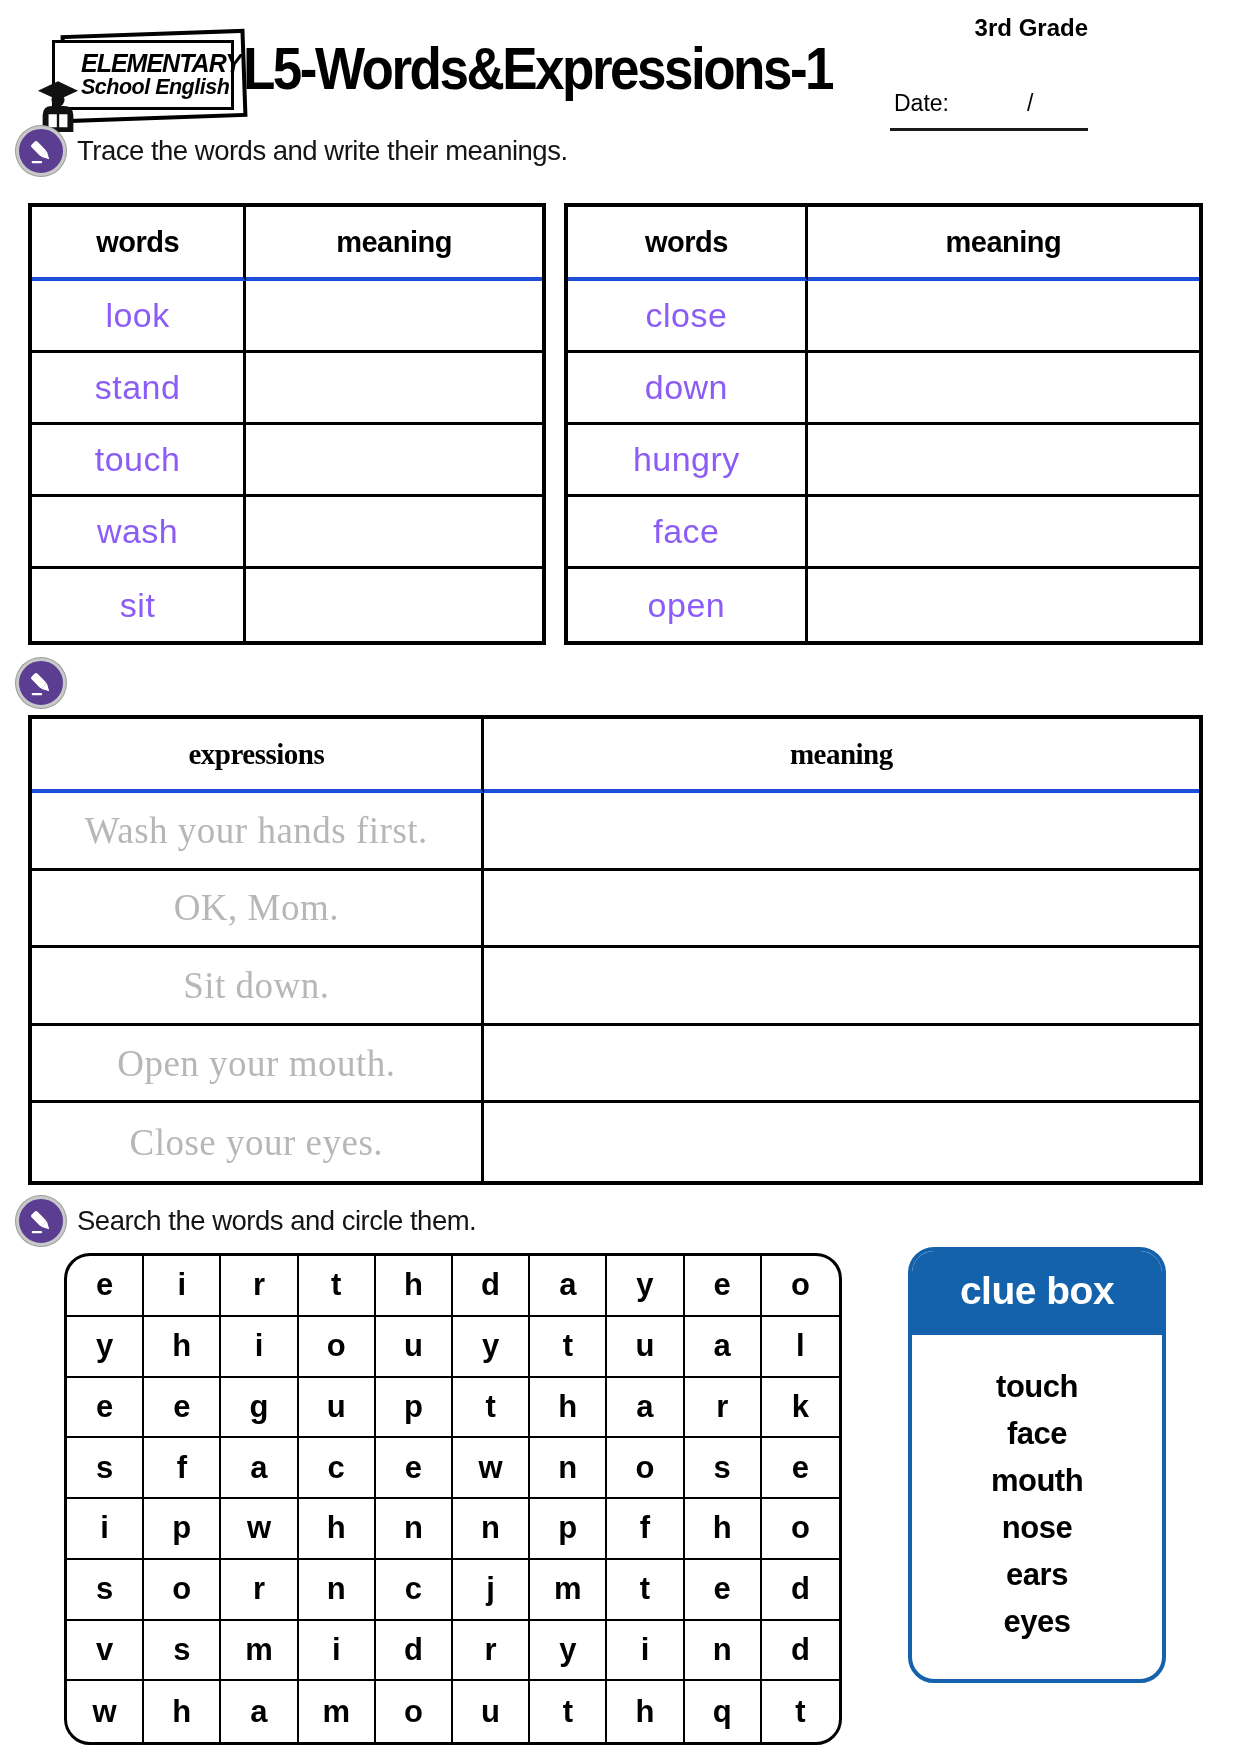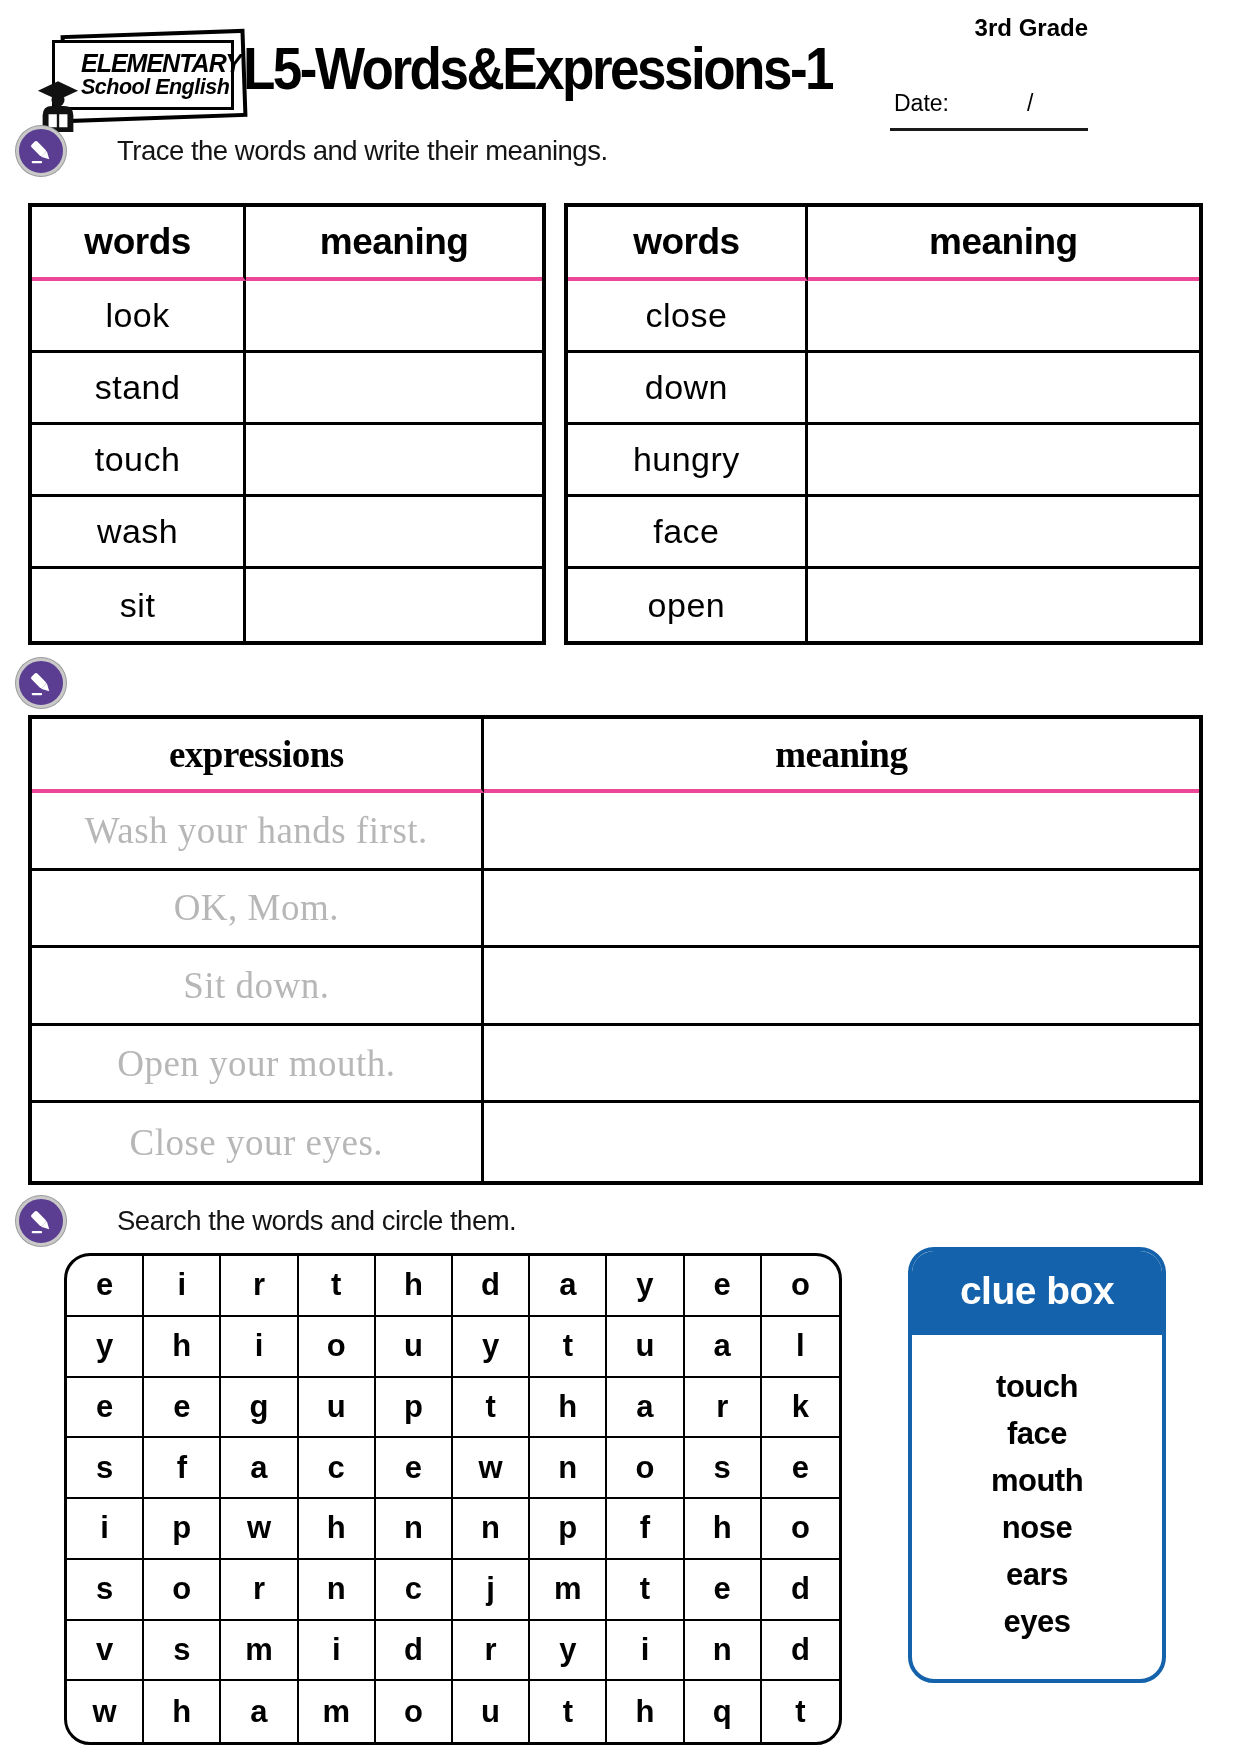--- a/index.html
+++ b/index.html
@@ -27,30 +27,30 @@
   .date-row { position:absolute; left:890px; top:58px; width:198px; height:38px;
     border-bottom:3px solid #1a1a1a; font-size:23px; display:flex; align-items:flex-start;margin-top:32px; }
   .date-label { margin-left:4px; }
   .date-slash { margin-left:78px; }
 
   
   .sec-label { position:absolute; left:16px; display:flex; align-items:center; gap:11px; height:48px; }
   .pencil-badge { width:44px; height:44px; border-radius:50%; flex:0 0 auto;
     background:#5b3e91; border:3px solid #c9c9c9; box-shadow:0 0 0 1px #9a9a9a;
     display:flex; align-items:center; justify-content:center; }
-  .sec-text { font-size:27.5px; letter-spacing:-0.5px; color:#141414;margin-left:40px; }
+  .sec-text { font-size:27.5px; letter-spacing:-0.5px; color:#141414; }
 
   
   .wtable { position:absolute; display:grid; border:4px solid #000; background:#fff; }
   .wtable .cell { display:flex; align-items:center; justify-content:center;
     border-bottom:3px solid #000; overflow:hidden; }
   .wtable .cell.c0 { border-right:3px solid #000; }
-  .wtable .cell.hd { border-bottom:4px solid #ec4899; font-weight:bold; font-size:37px; letter-spacing:-0.5px; }
+  .wtable .cell.hd { border-bottom:4px solid #1d4ed8; font-weight:bold; font-size:29px; letter-spacing:-0.5px; }
   .wtable .cell.lastrow { border-bottom:none; }
-  .trace { color:#000000; font-size:34px; letter-spacing:0.5px; white-space:nowrap; }
+  .trace { color:#8b5cf6; font-size:34px; letter-spacing:0.5px; white-space:nowrap; }
   .trace-big { color:#b7b7b7; font-size:37px; letter-spacing:0.5px; white-space:nowrap; }
 
   #table-words-left  { left:28px;  top:203px; width:510px;  height:434px;
     grid-template-columns:42% 58%; grid-template-rows:74px repeat(5,72px); }
   #table-words-right { left:564px; top:203px; width:631px;  height:434px;
     grid-template-columns:38% 62%; grid-template-rows:74px repeat(5,72px); }
   #table-expressions { left:28px;  top:715px; width:1167px; height:462px;
     grid-template-columns:38.7% 61.3%; grid-template-rows:74px repeat(5,77.6px);font-family:Liberation Serif, serif; }
 
   

